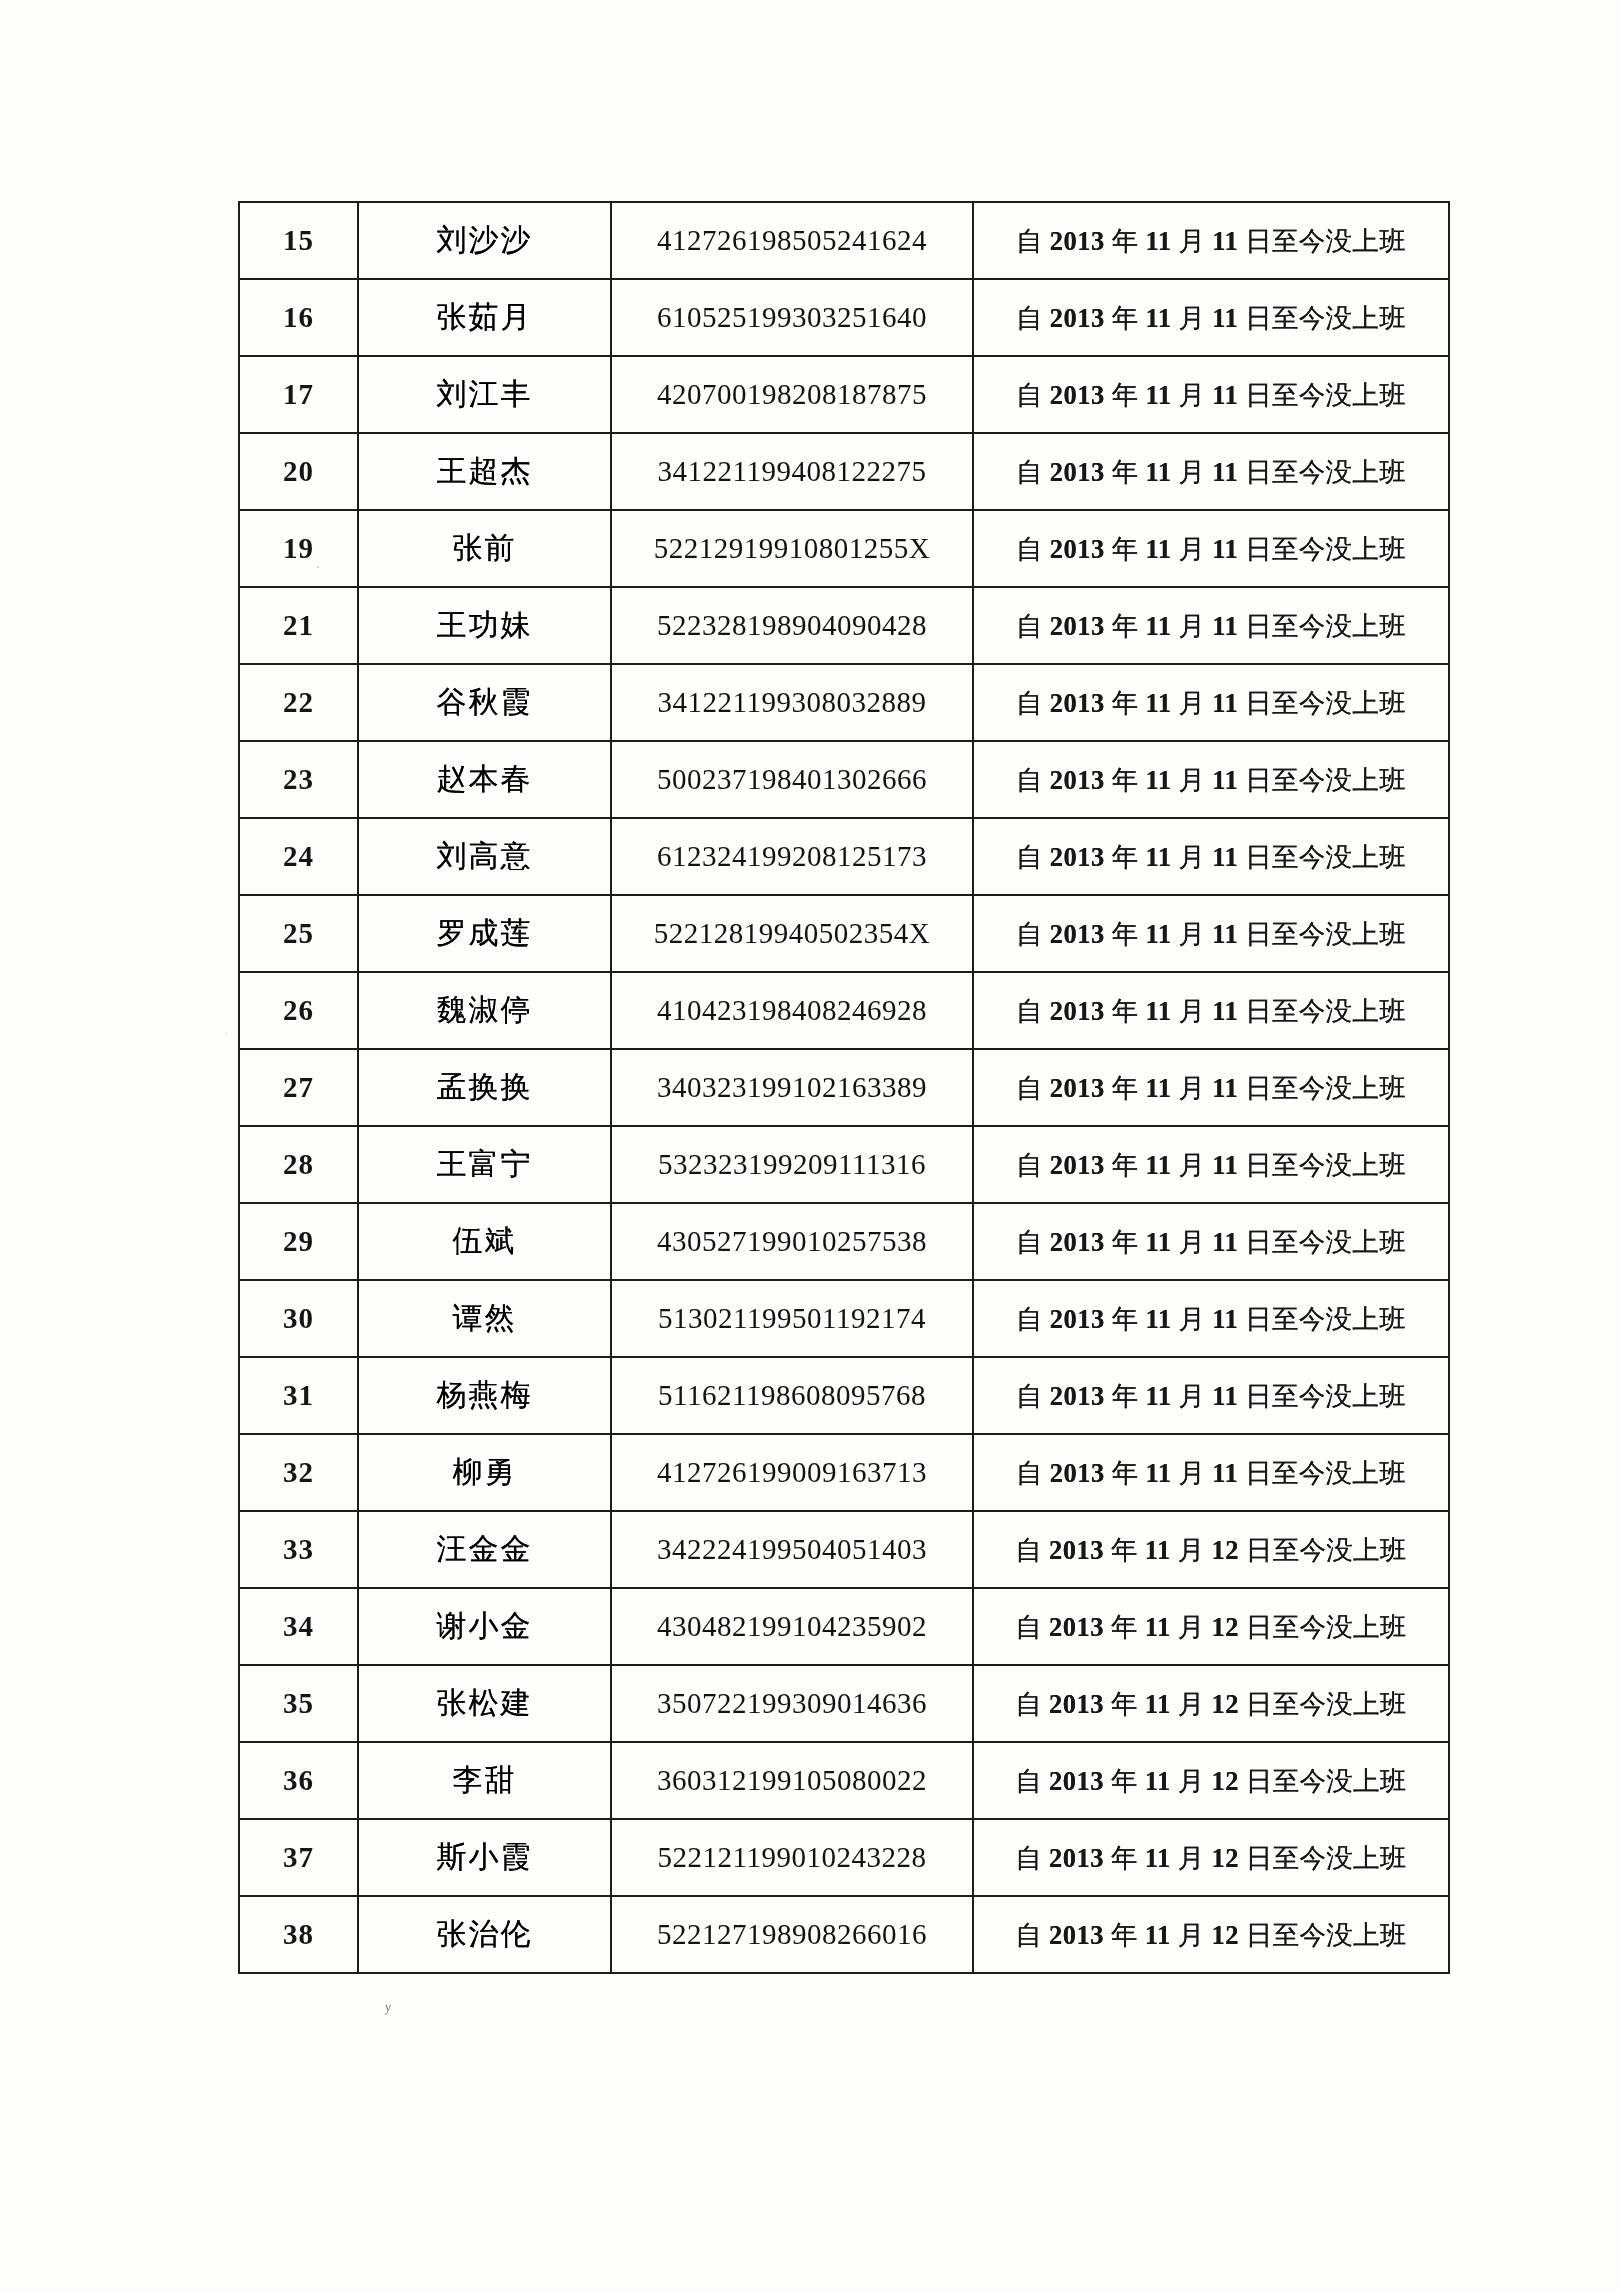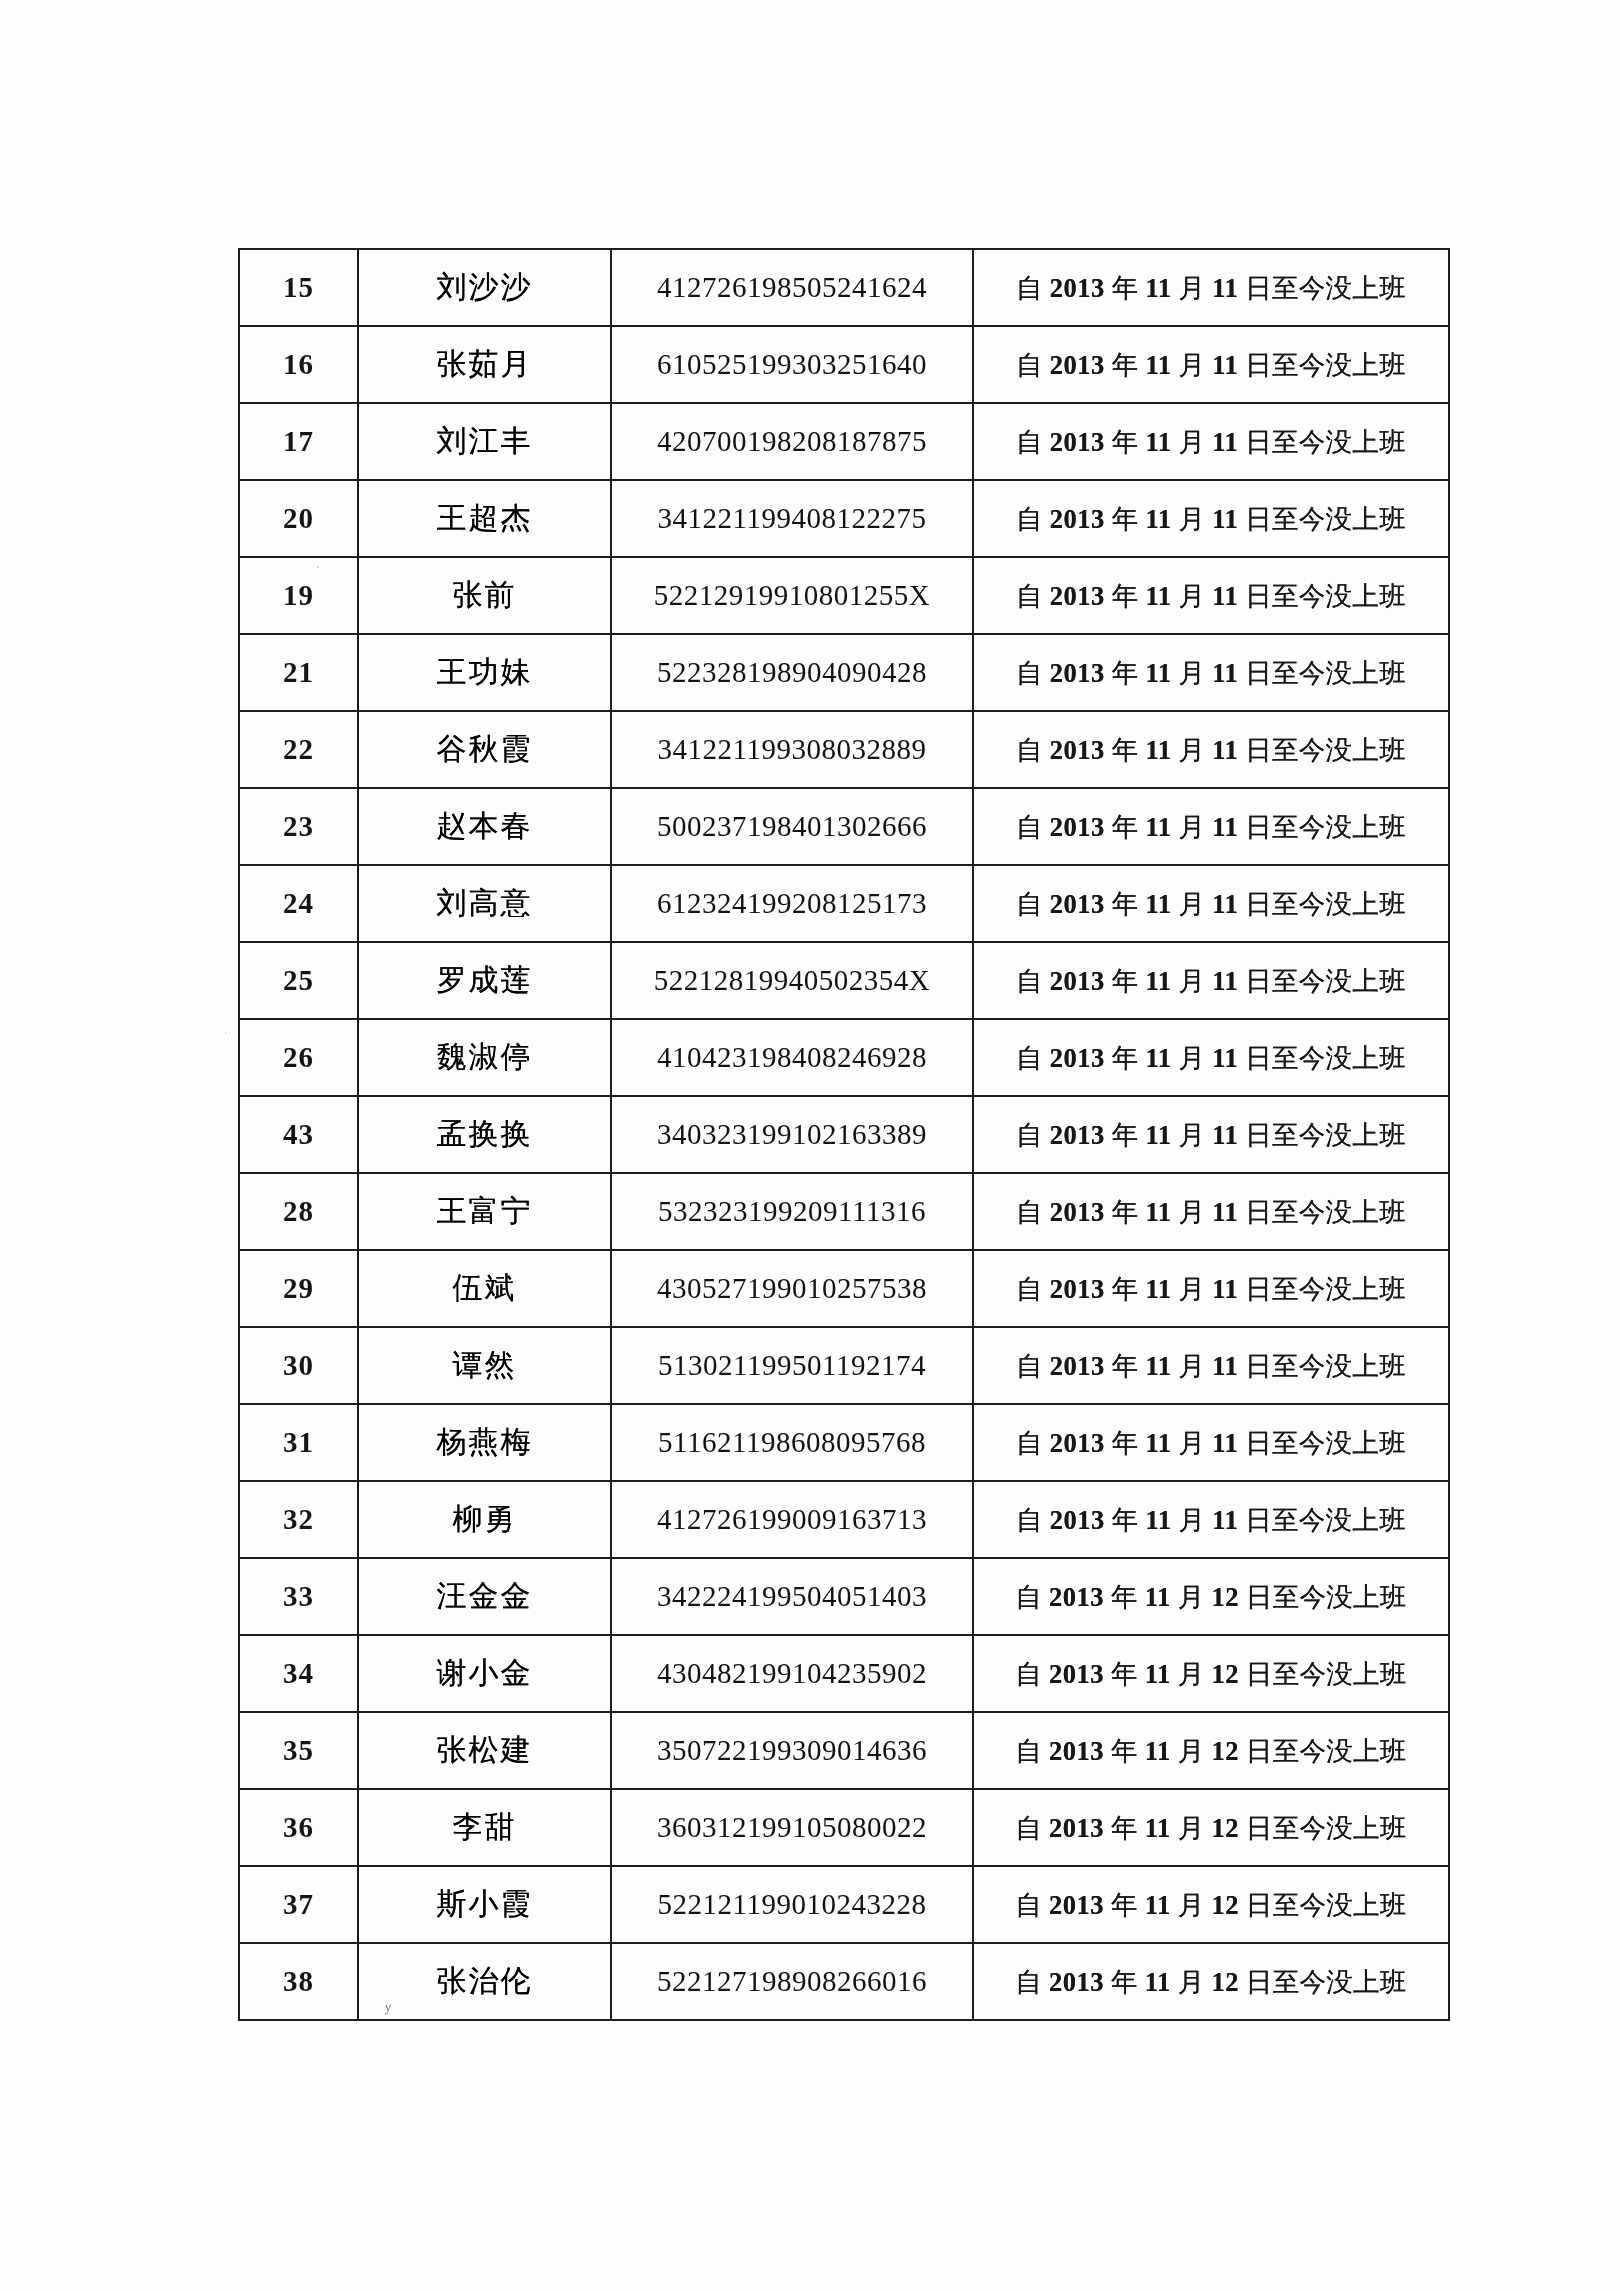--- a/index.html
+++ b/index.html
@@ -19,21 +19,20 @@
   }
   table.roster {
     position: absolute;
     left: 238px;
     top: 201px;
     width: 1210px;
     border-collapse: collapse;
     table-layout: fixed;
     border: 2.9px solid #161616;
     background: #fdfdfc;
-    margin-top: 47px;
   }
   table.roster td {
     border: 2px solid #1c1c1c;
     height: 75px;
     padding: 0;
     text-align: center;
     vertical-align: middle;
     overflow: hidden;
     white-space: nowrap;
   }
@@ -148,21 +147,21 @@
       <td class="c-id">52212819940502354X</td>
       <td class="c-status">自 <span class="digits">2013</span> 年 <span class="digits">11</span> 月 <span class="digits">11</span> 日至今没上班</td>
     </tr>
         <tr>
       <td class="c-no">26</td>
       <td class="c-name">魏淑停</td>
       <td class="c-id">410423198408246928</td>
       <td class="c-status">自 <span class="digits">2013</span> 年 <span class="digits">11</span> 月 <span class="digits">11</span> 日至今没上班</td>
     </tr>
         <tr>
-      <td class="c-no">43</td>
+      <td class="c-no">27</td>
       <td class="c-name">孟换换</td>
       <td class="c-id">340323199102163389</td>
       <td class="c-status">自 <span class="digits">2013</span> 年 <span class="digits">11</span> 月 <span class="digits">11</span> 日至今没上班</td>
     </tr>
         <tr>
       <td class="c-no">28</td>
       <td class="c-name">王富宁</td>
       <td class="c-id">532323199209111316</td>
       <td class="c-status">自 <span class="digits">2013</span> 年 <span class="digits">11</span> 月 <span class="digits">11</span> 日至今没上班</td>
     </tr>

